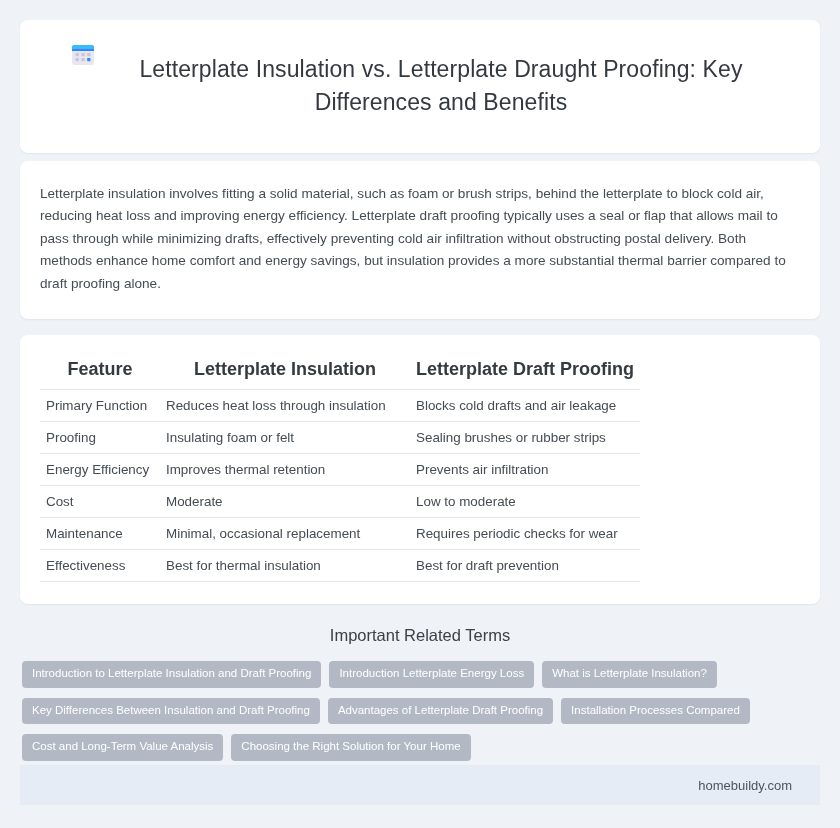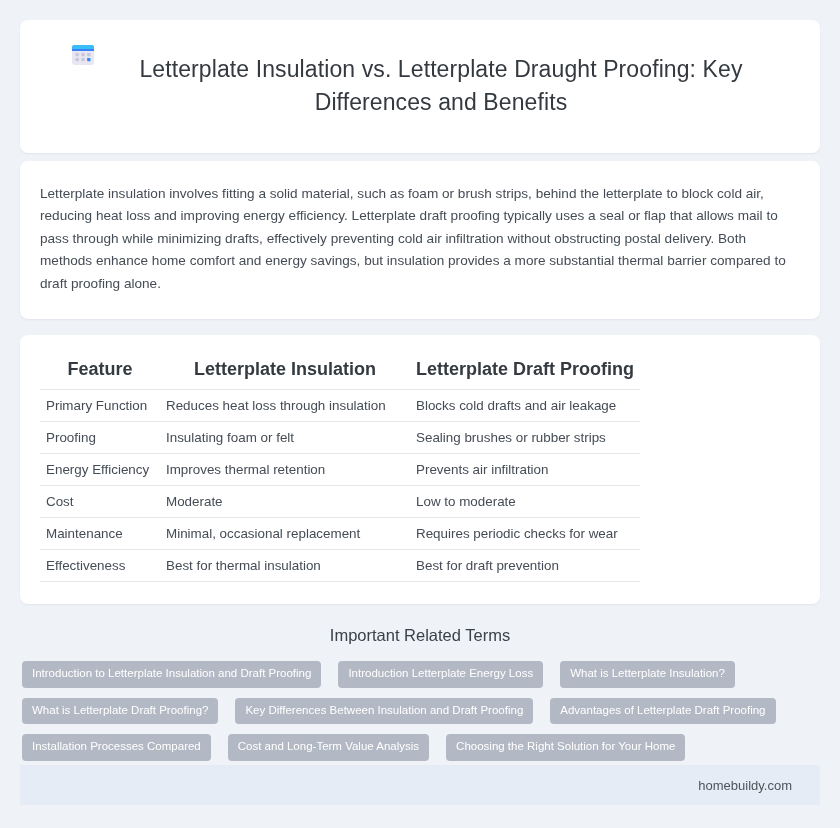--- a/index.html
+++ b/index.html
@@ -115,21 +115,21 @@
   .terms-heading {
     font-size: 16.5px;
     color: #3b4148;
     text-align: center;
     margin: 0 0 16px 0;
     font-weight: 400;
   }
   .tag-list {
     display: flex;
     flex-wrap: wrap;
-    gap: 10px 17px;
+    gap: 10px 8px;
     align-content: flex-start;
   }
   .tag {
     background: #b3b9c4;
     color: #ffffff;
     font-size: 11.5px;
     line-height: 1;
     padding: 7px 10px 8px 10px;
     border-radius: 4px;
     white-space: nowrap;
@@ -229,21 +229,20 @@
       </tbody>
     </table>
   </div>
 
   <div class="terms-section">
     <h2 class="terms-heading">Important Related Terms</h2>
     <div class="tag-list">
       <span class="tag">Introduction to Letterplate Insulation and Draft Proofing</span>
       <span class="tag">Introduction Letterplate Energy Loss</span>
       <span class="tag">What is Letterplate Insulation?</span>
-      <span class="tag">What is Letterplate Draft Proofing?</span>
       <span class="tag">Key Differences Between Insulation and Draft Proofing</span>
       <span class="tag">Advantages of Letterplate Draft Proofing</span>
       <span class="tag">Installation Processes Compared</span>
       <span class="tag">Cost and Long-Term Value Analysis</span>
       <span class="tag">Choosing the Right Solution for Your Home</span>
     </div>
   </div>
 
   <div class="footer">
     <span class="footer-text">homebuildy.com</span>

